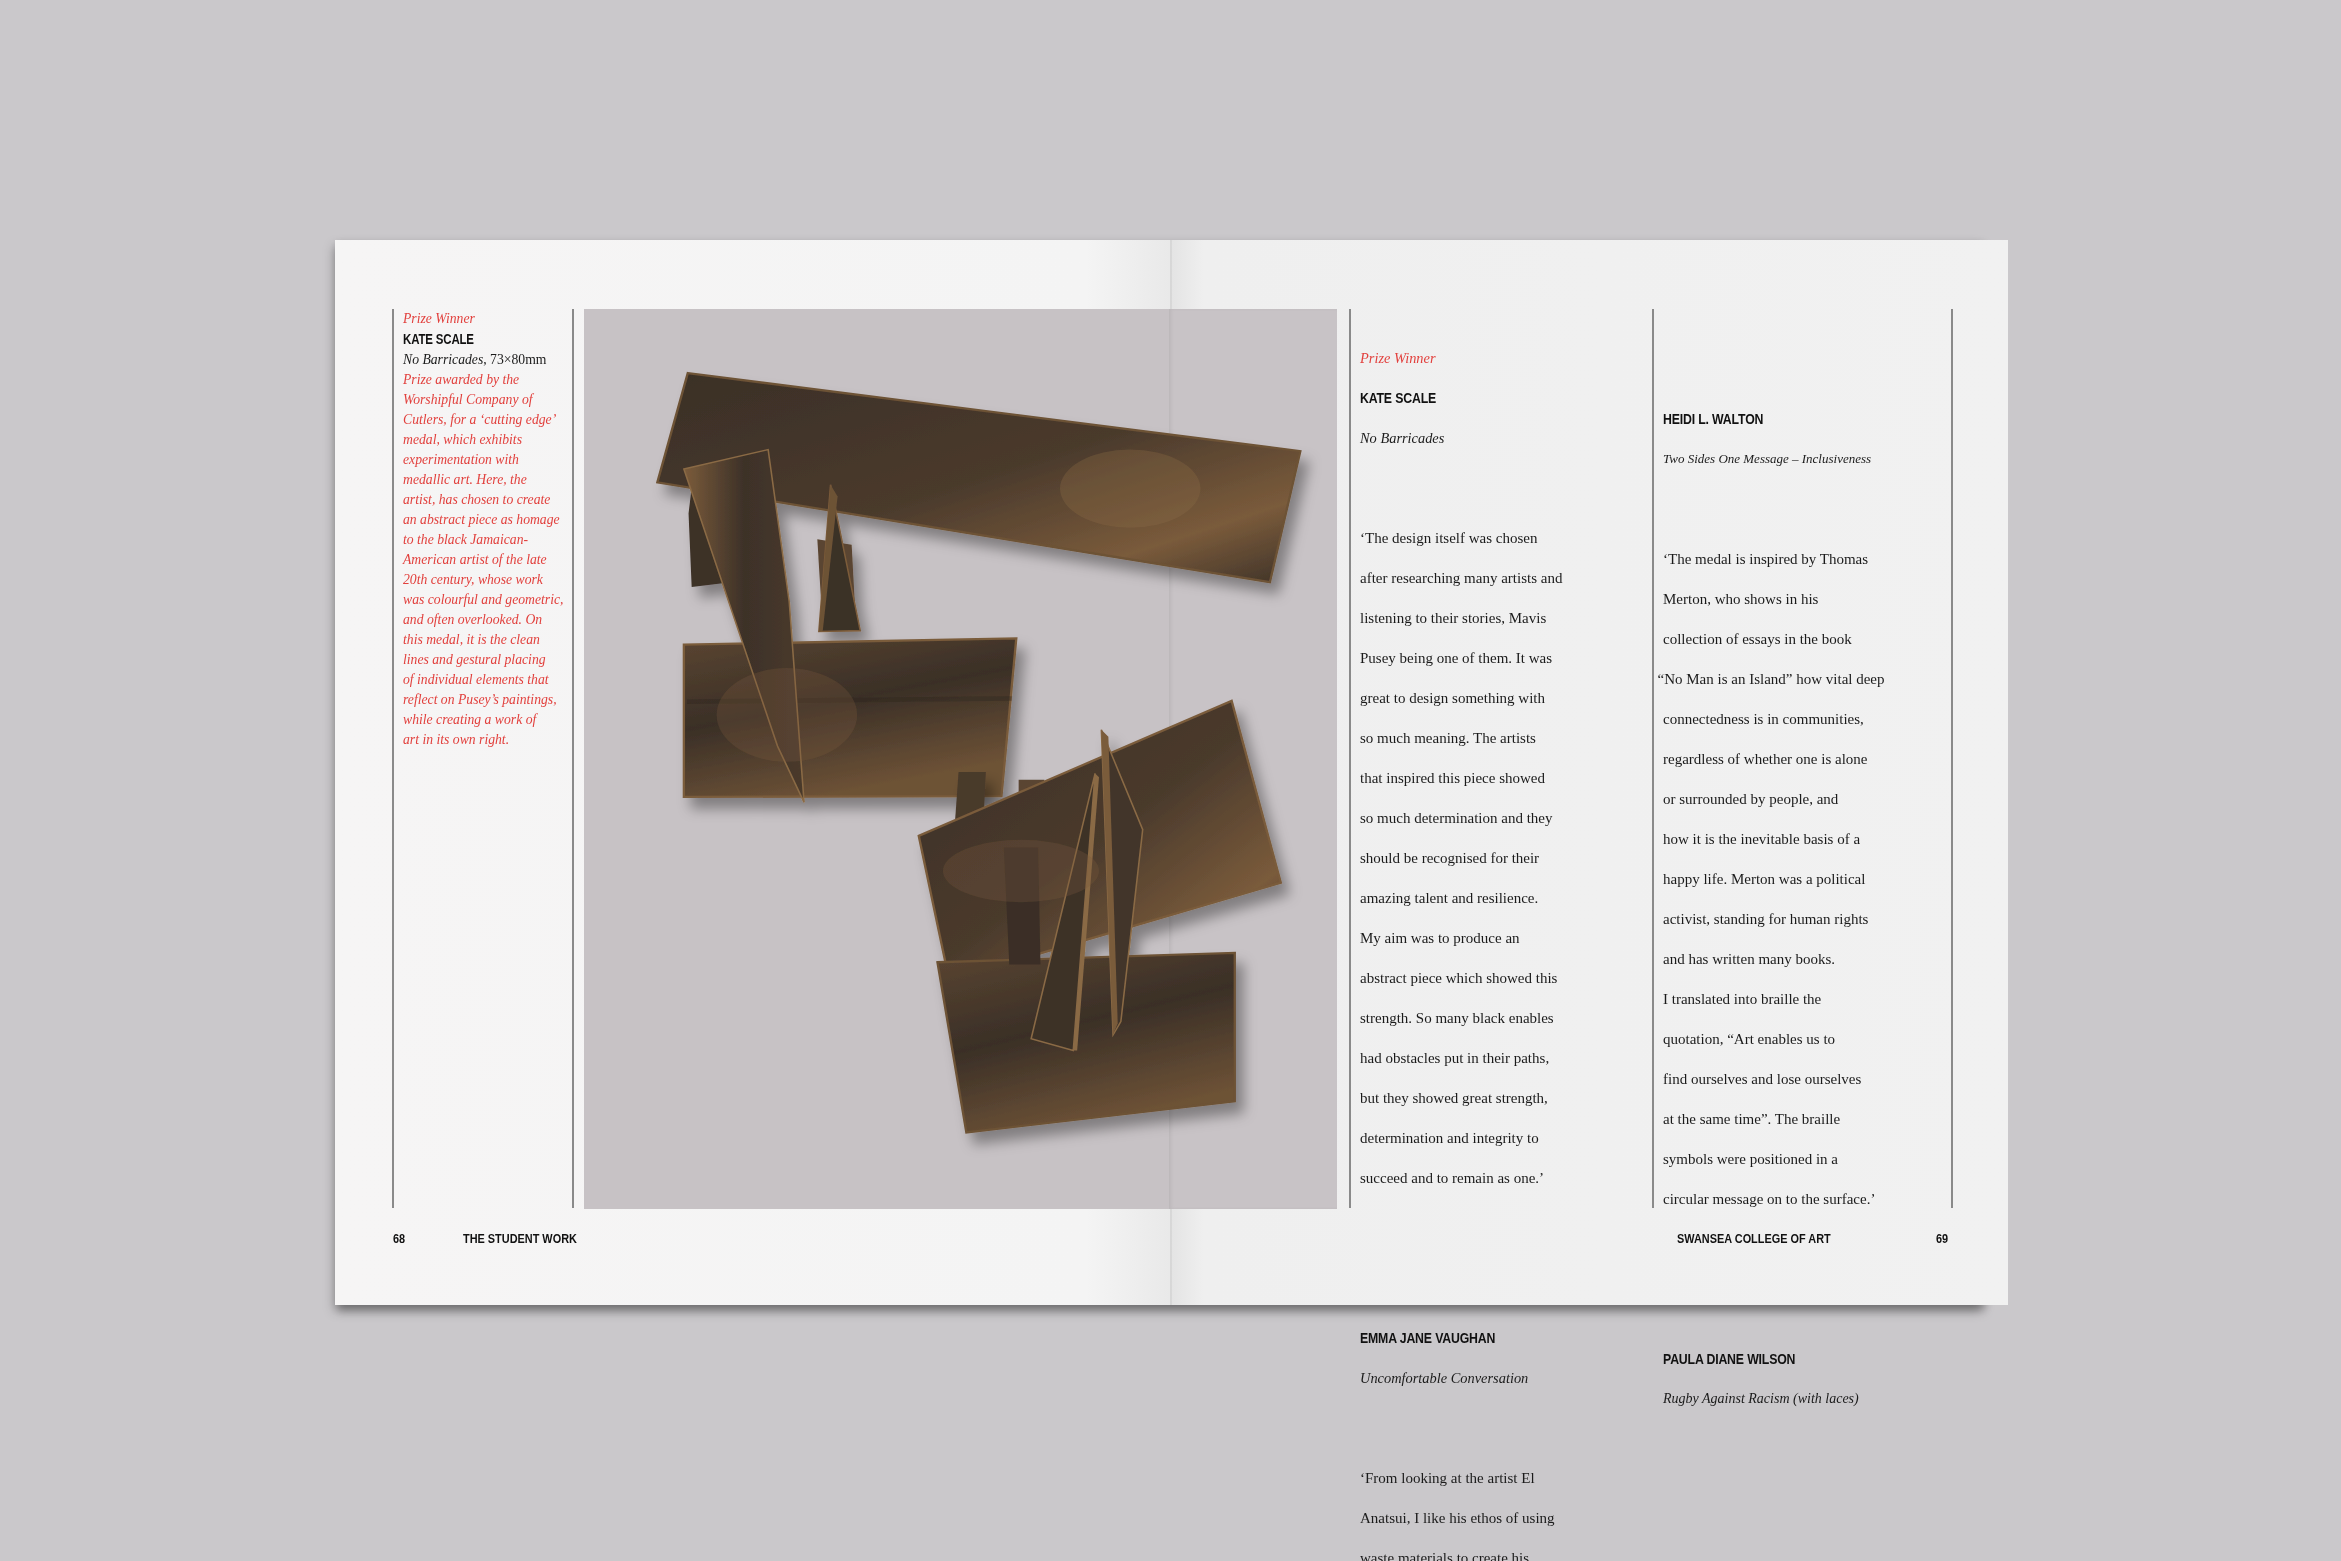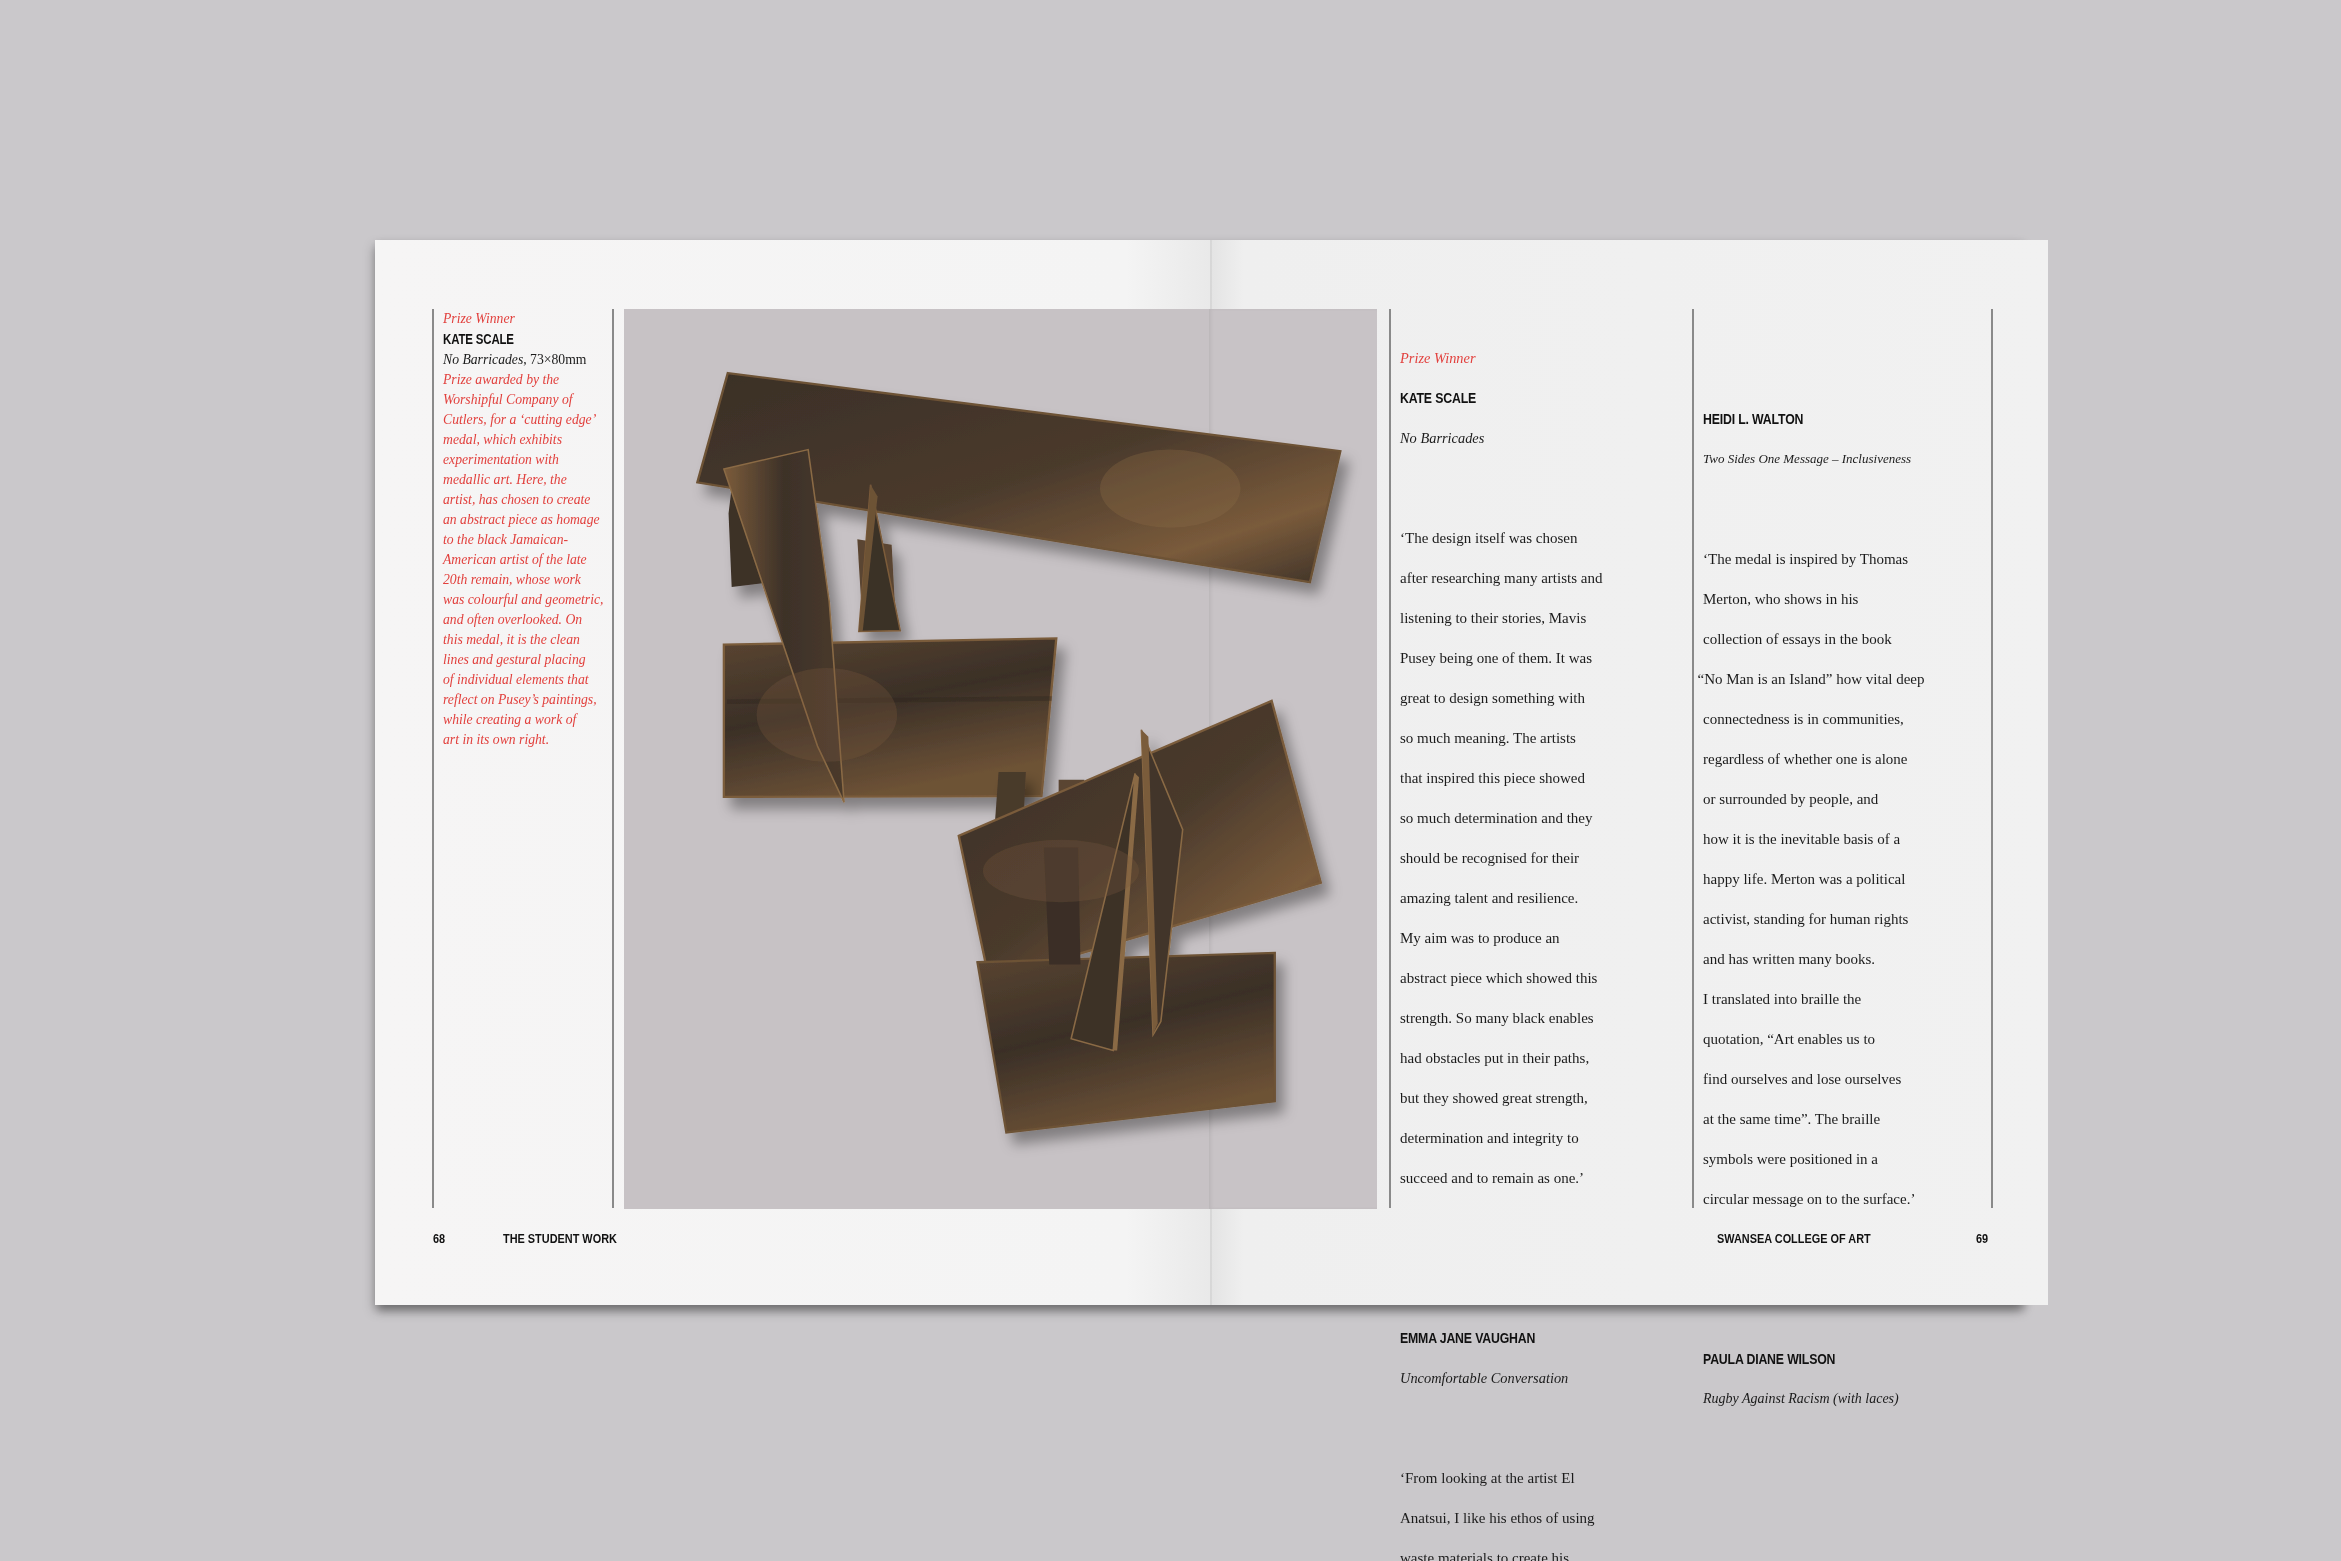--- a/index.html
+++ b/index.html
@@ -6,21 +6,20 @@
   body {
     width: 2342px; height: 1561px;
     background: #cac8cb;
     position: relative; overflow: hidden;
     font-family: "Liberation Serif", serif;
   }
   .book {
     position: absolute; left: 335px; top: 240px;
     width: 1647px; height: 1065px;
     box-shadow: 0 6.2px 11px rgba(0,0,0,0.35), 3.1px 4.7px 7.8px rgba(0,0,0,0.2);
-    margin-left: 40px;
   }
   .page {
     position: absolute; top: 0; height: 1065px;
   }
   .page.left  { left: 0; width: 835px; background: linear-gradient(90deg,#f6f5f5 0%,#f4f4f4 90%,#e9e9e9 100%); }
   .page.right { left: 835px; width: 838px; background: linear-gradient(90deg,#e3e3e3 0%,#efefef 4%,#f1f1f1 100%); }
   .spine-line { position:absolute; left:835px; top:0; width:1.6px; height:1065px; background:rgba(0,0,0,0.05); }
 
   .rule { position: absolute; width: 1.6px; background: #8a8a8a; }
 
@@ -84,21 +83,21 @@
         <div>Prize awarded by the</div>
         <div>Worshipful Company of</div>
         <div>Cutlers, for a ‘cutting edge’</div>
         <div>medal, which exhibits</div>
         <div>experimentation with</div>
         <div>medallic art. Here, the</div>
         <div>artist, has chosen to create</div>
         <div>an abstract piece as homage</div>
         <div>to the black Jamaican-</div>
         <div>American artist of the late</div>
-        <div>20th remain, whose work</div>
+        <div>20th century, whose work</div>
         <div>was colourful and geometric,</div>
         <div>and often overlooked. On</div>
         <div>this medal, it is the clean</div>
         <div>lines and gestural placing</div>
         <div>of individual elements that</div>
         <div>reflect on Pusey’s paintings,</div>
         <div>while creating a work of</div>
         <div>art in its own right.</div>
       </div>
     </div>

